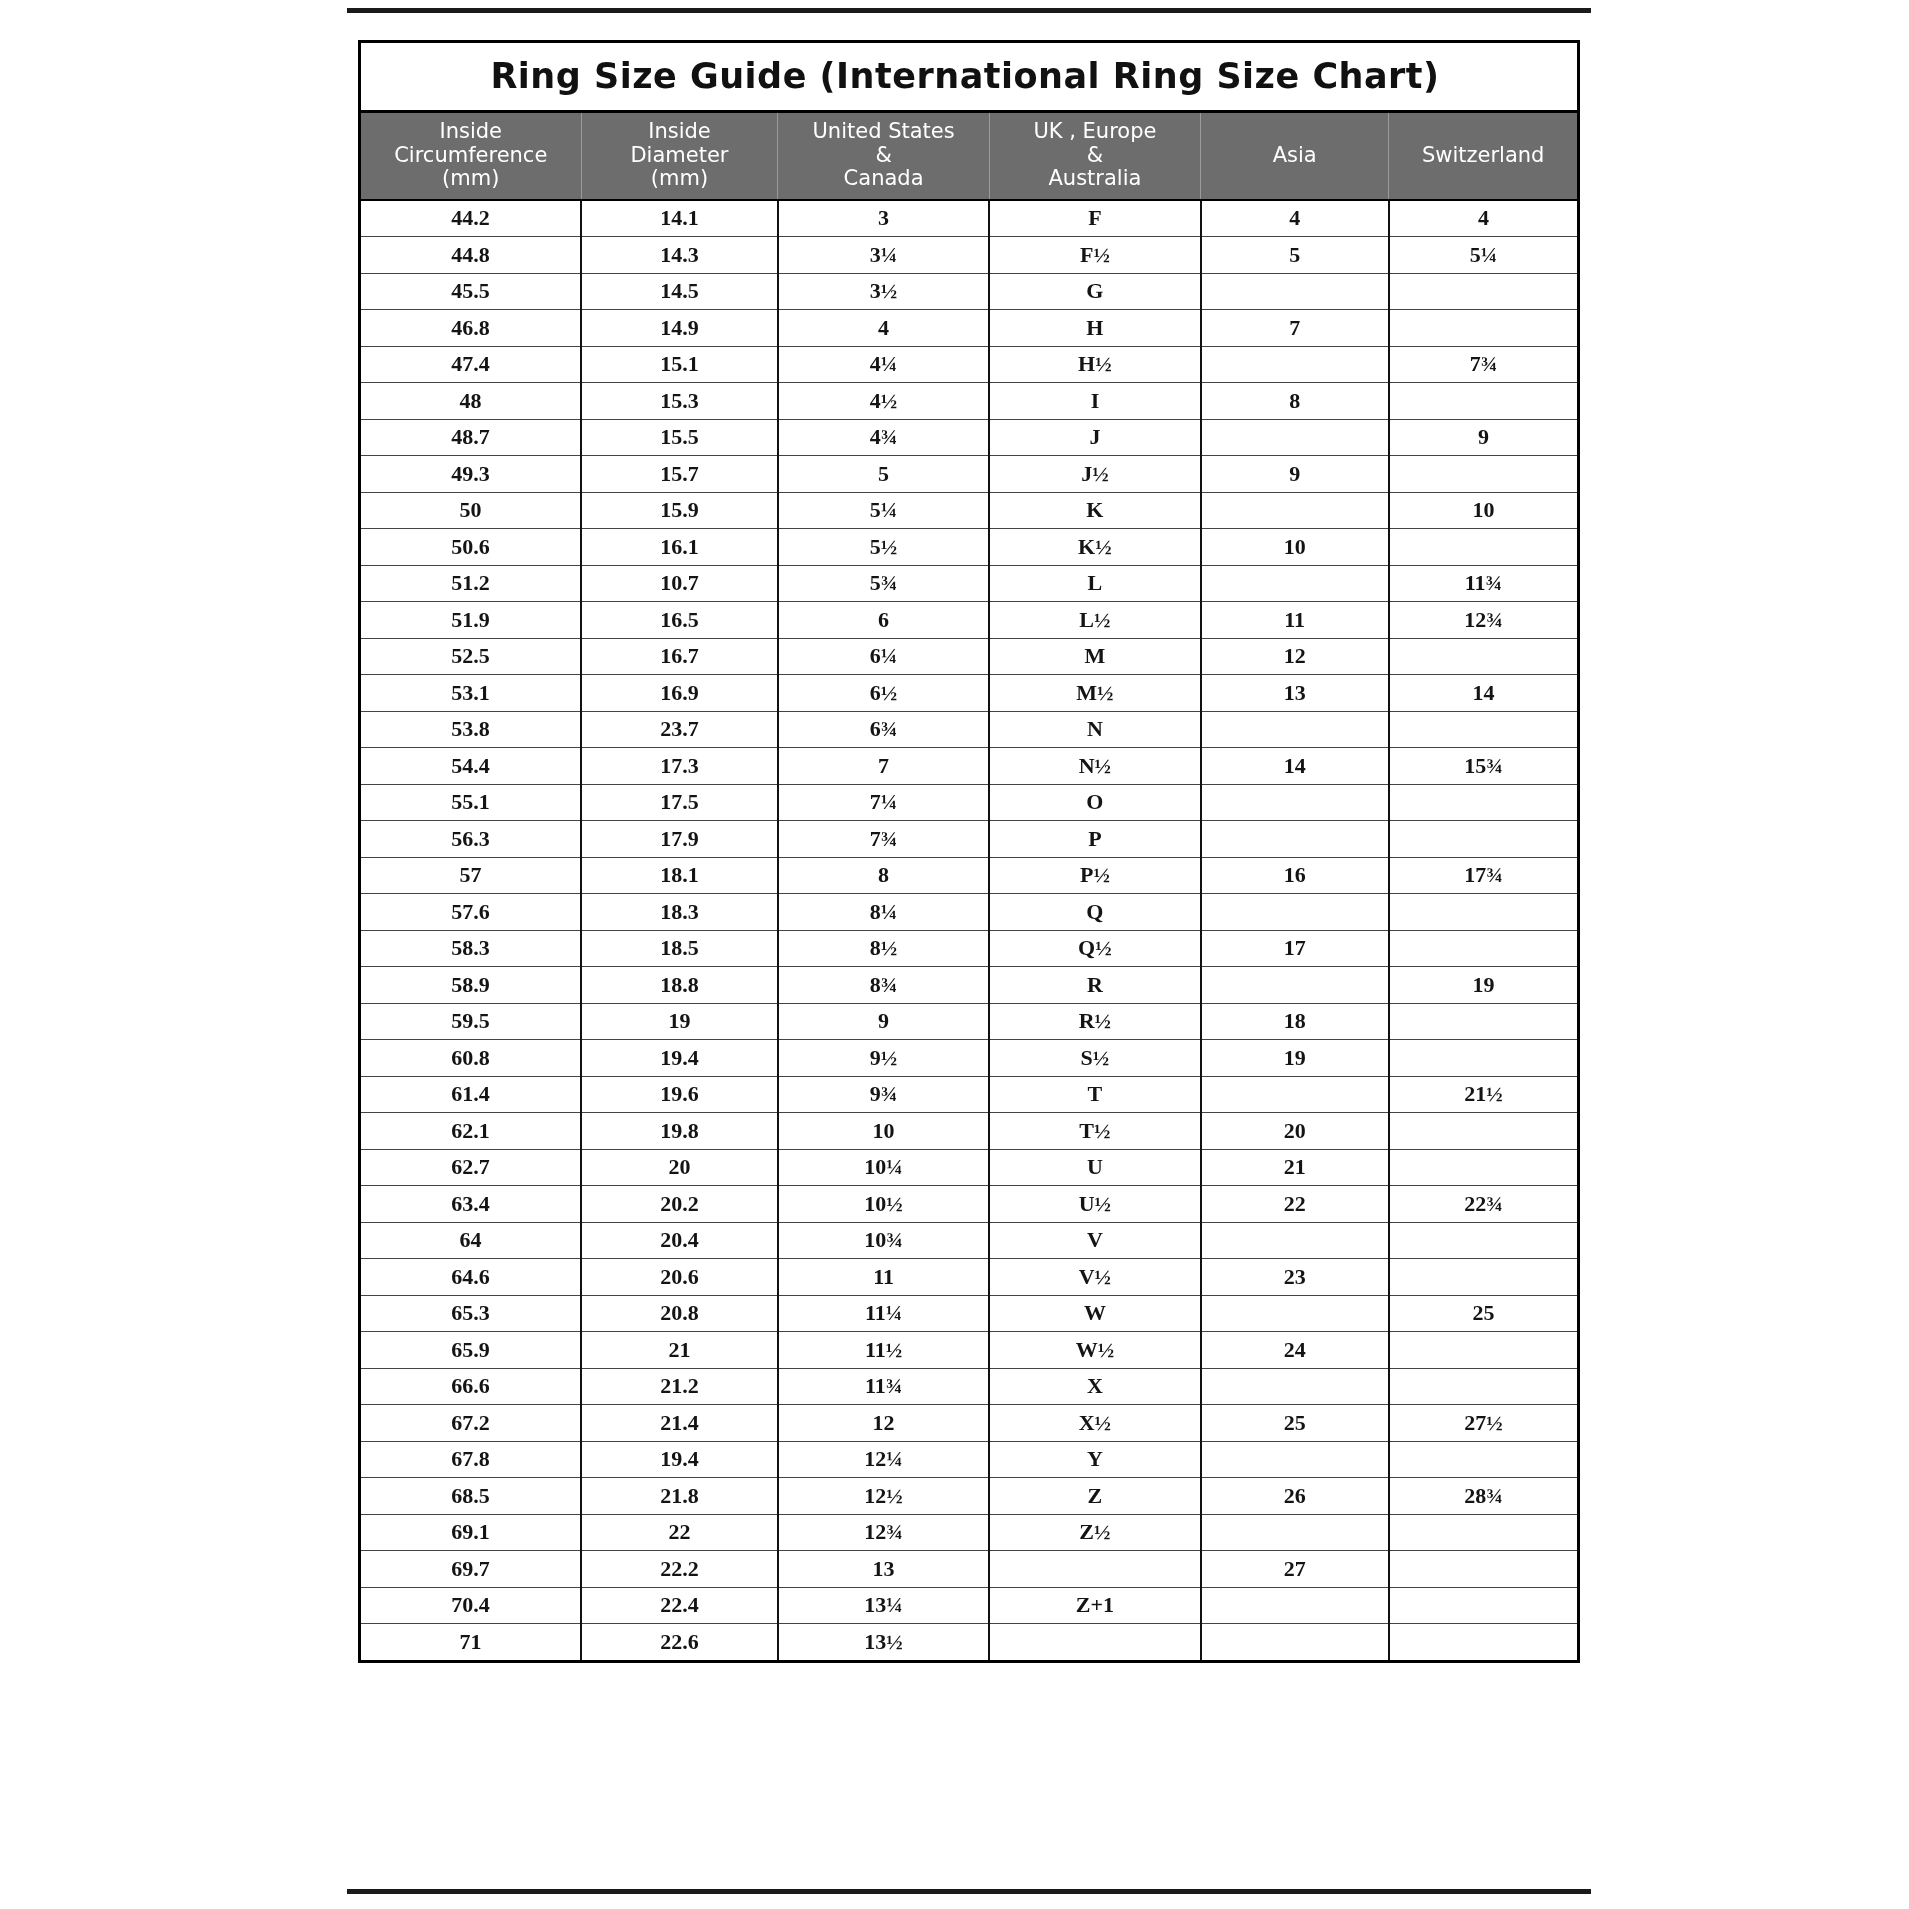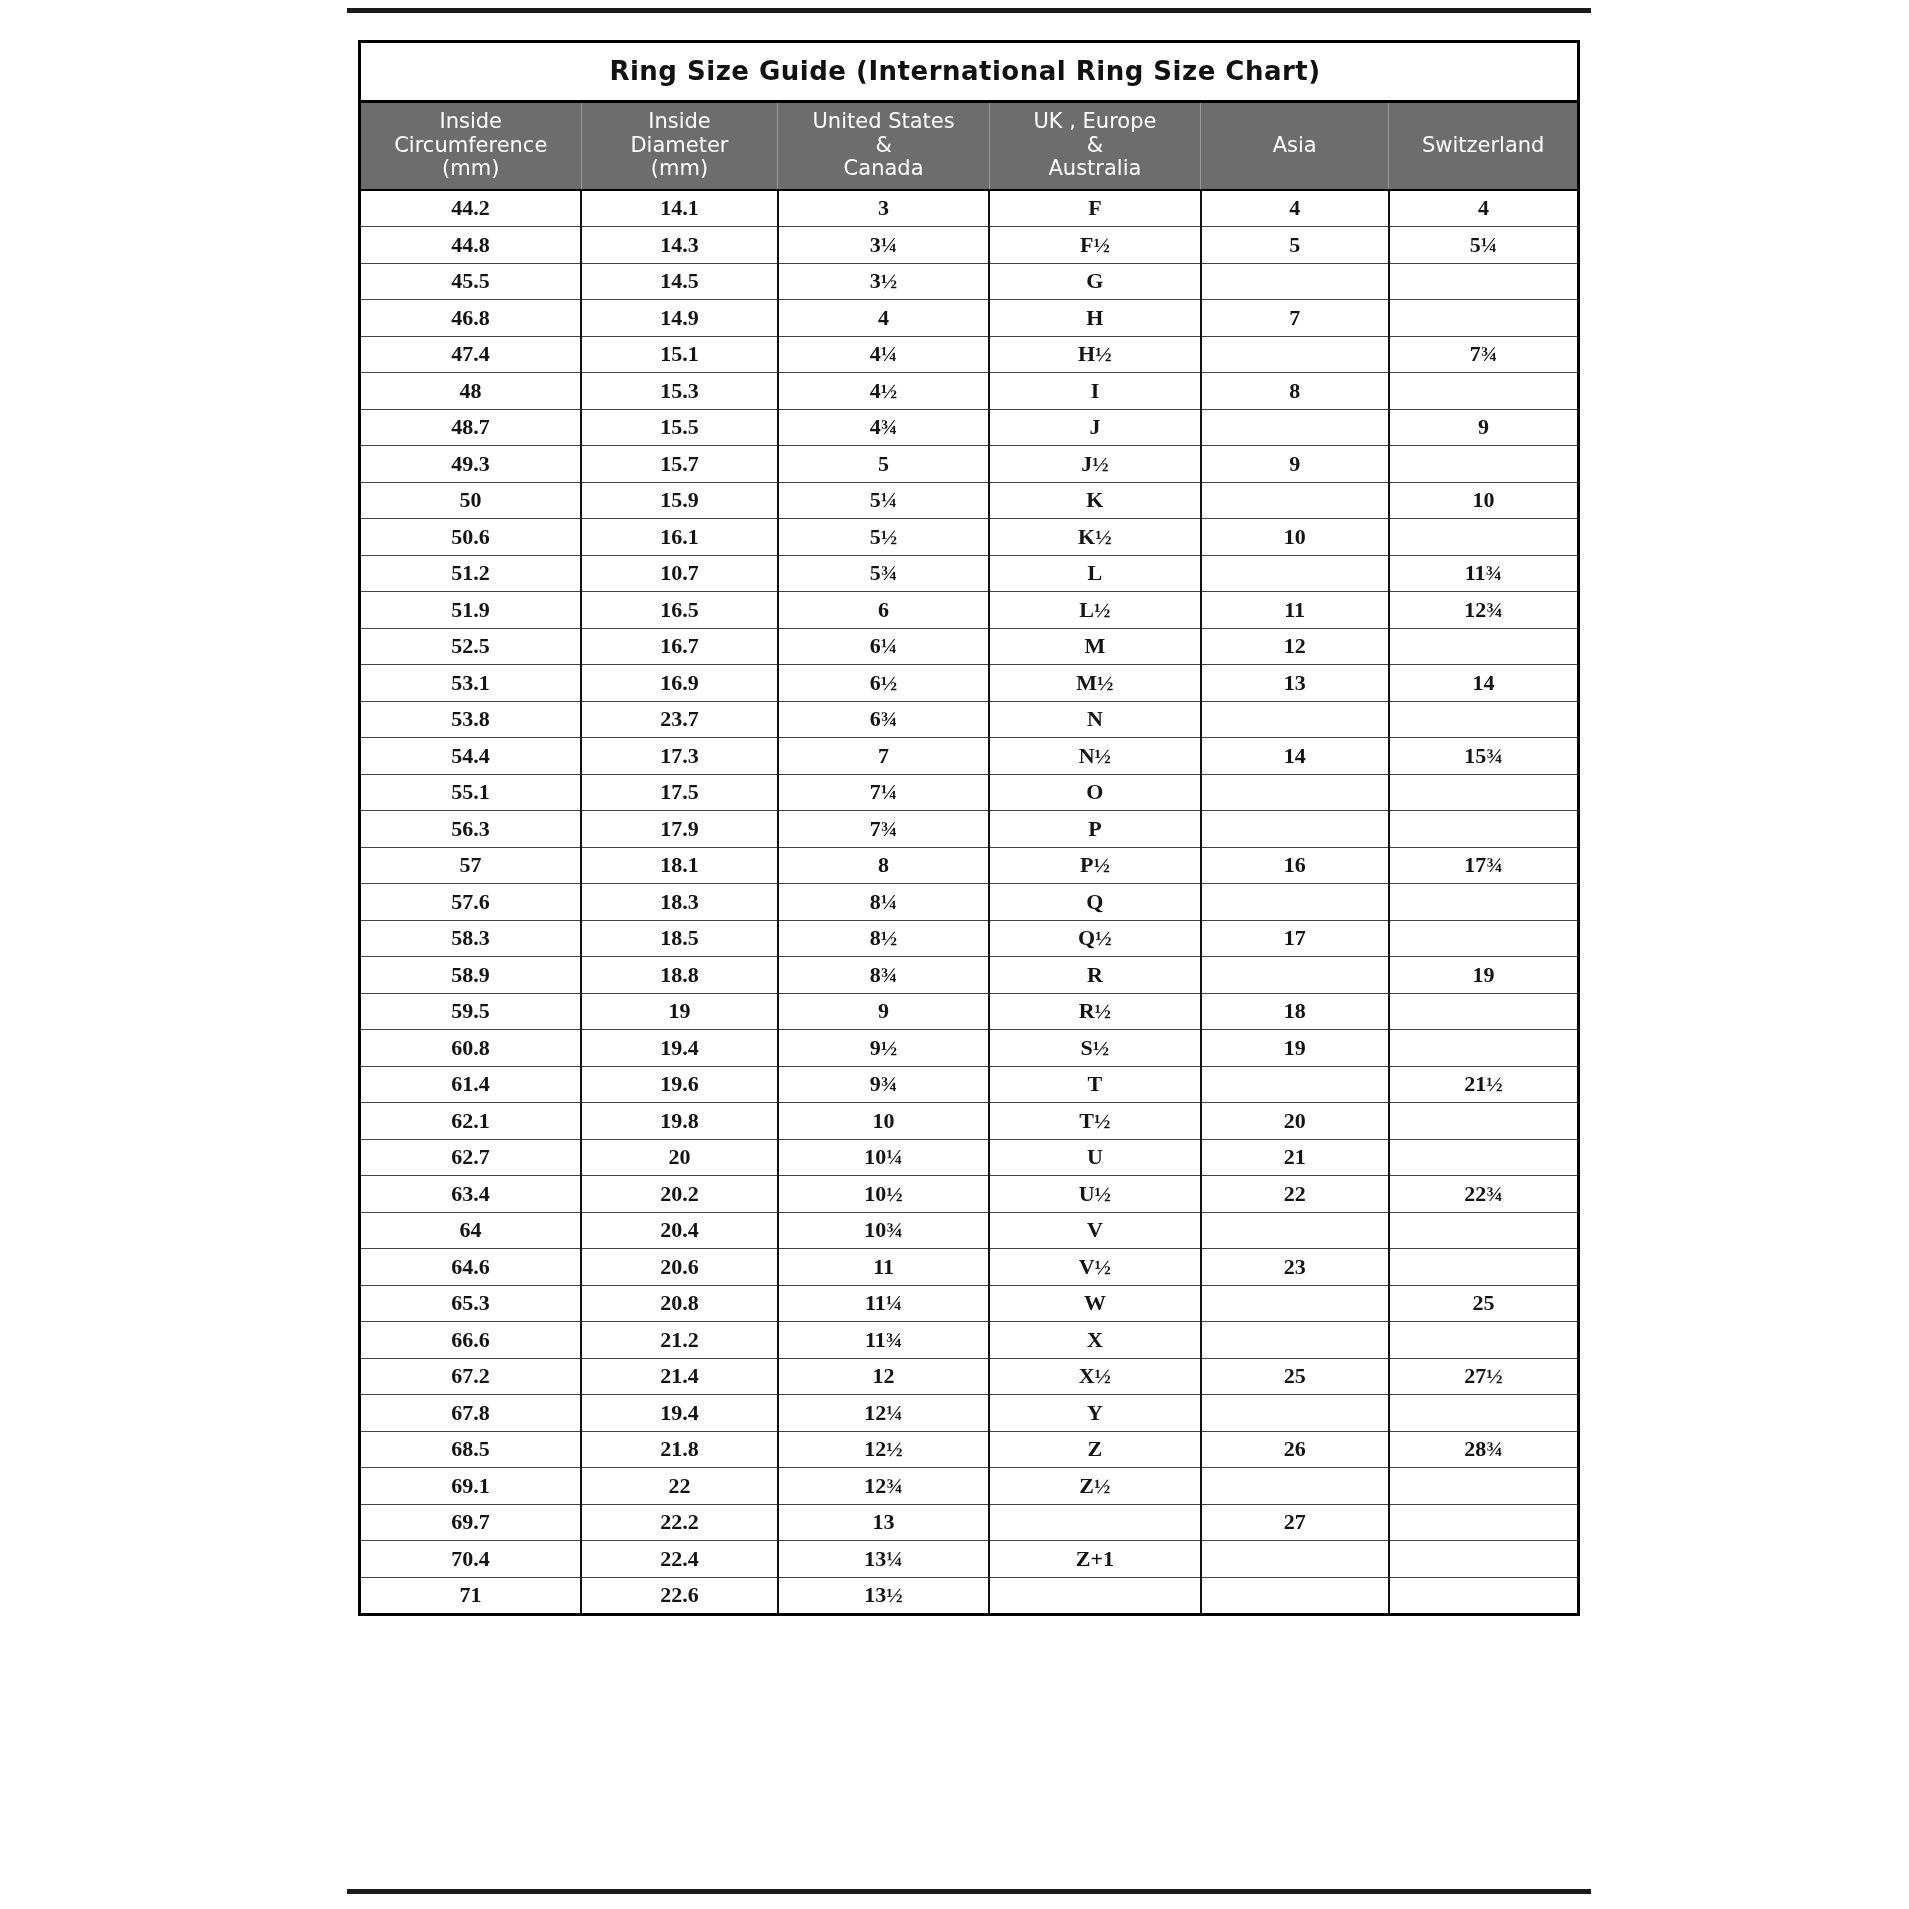--- a/index.html
+++ b/index.html
@@ -38,21 +38,21 @@
     top: 40px;
     width: 1222px;
     box-sizing: border-box;
     border: 3px solid #000;
     background: #fff;
   }
   .chart-title {
     text-align: center;
     font-family: "DejaVu Sans", sans-serif;
     font-weight: bold;
-    font-size: 26px;
+    font-size: 35px;
     letter-spacing: 0.5px;
     padding: 13px 8px 14px 0;
     color: #111;
     border-bottom: 3px solid #000;
     white-space: nowrap;
   }
   table.ring {
     border-collapse: collapse;
     width: 100%;
     table-layout: fixed;
@@ -382,20 +382,28 @@
           </tr>
           <tr>
             <td>65.3</td>
             <td>20.8</td>
             <td>11¼</td>
             <td>W</td>
             <td></td>
             <td>25</td>
           </tr>
           <tr>
+            <td>65.9</td>
+            <td>21</td>
+            <td>11½</td>
+            <td>W½</td>
+            <td>24</td>
+            <td></td>
+          </tr>
+          <tr>
             <td>66.6</td>
             <td>21.2</td>
             <td>11¾</td>
             <td>X</td>
             <td></td>
             <td></td>
           </tr>
           <tr>
             <td>67.2</td>
             <td>21.4</td>

